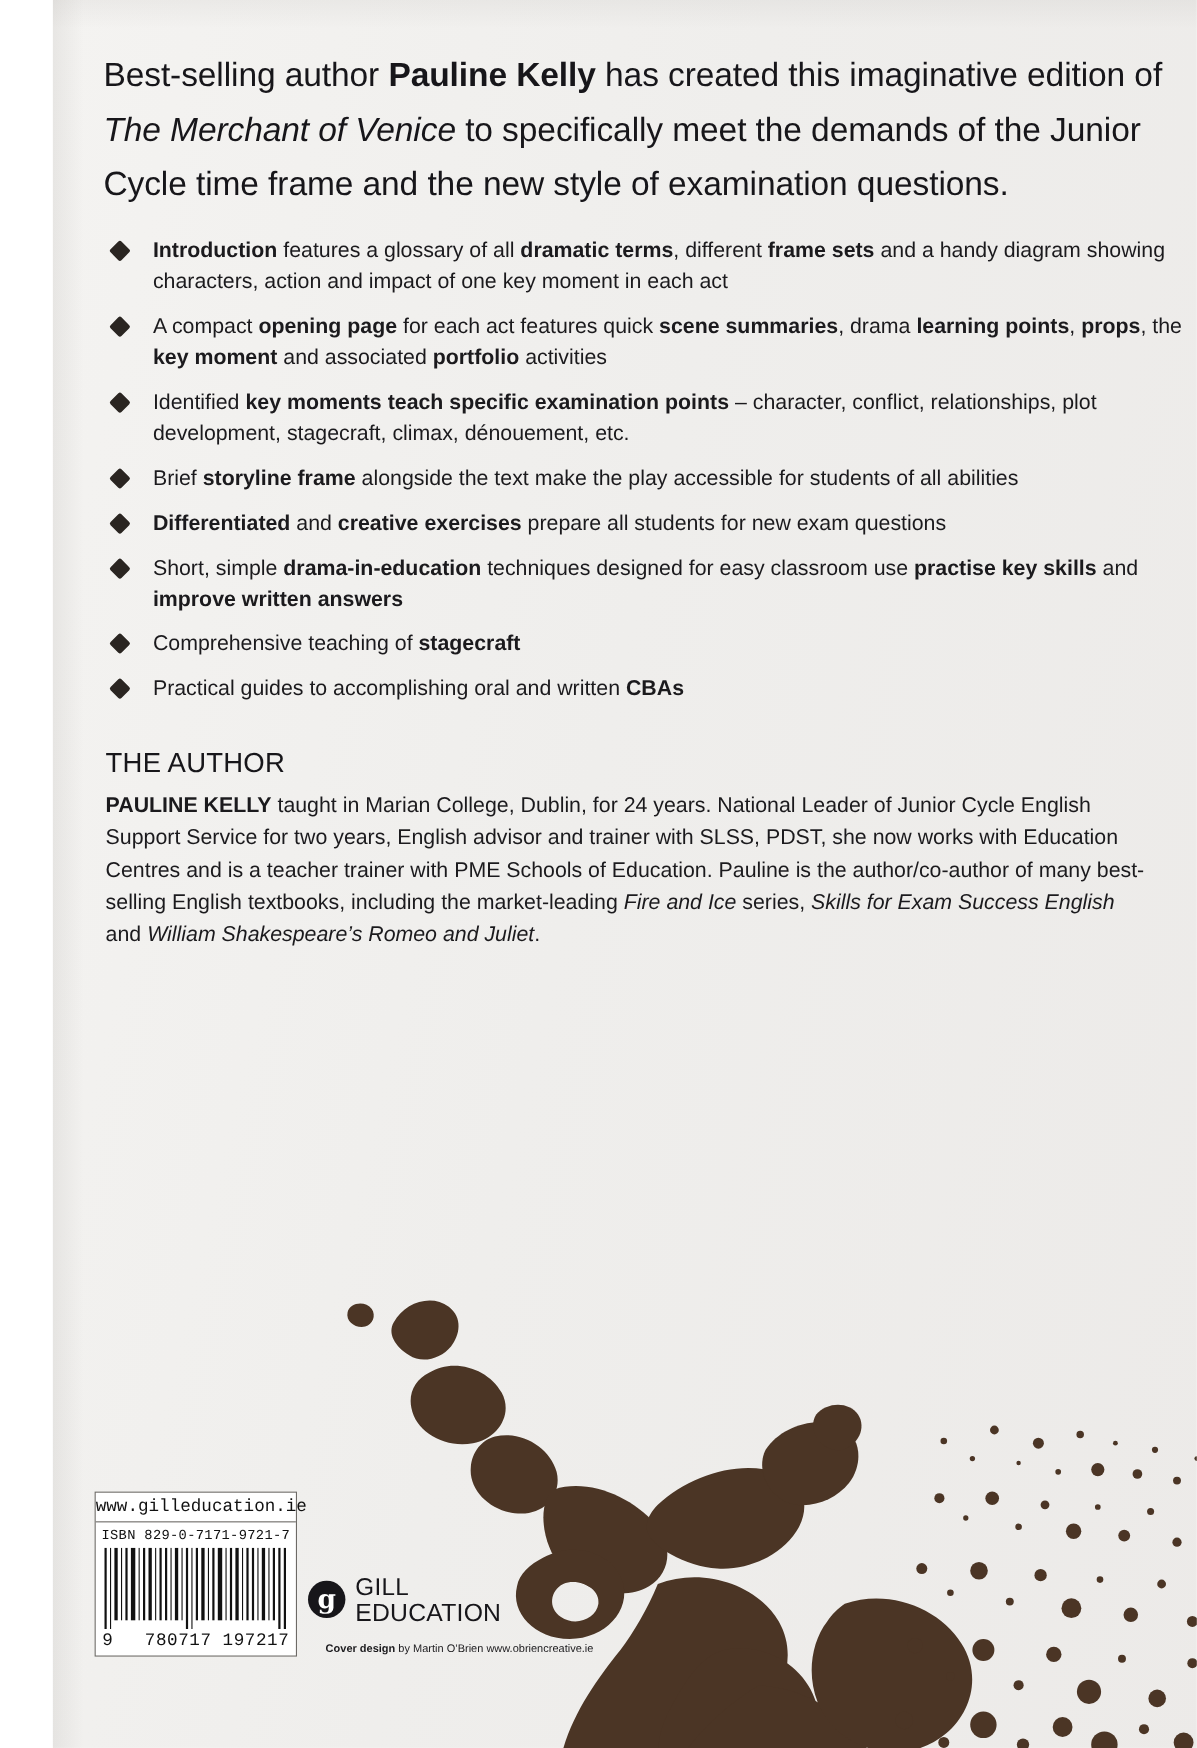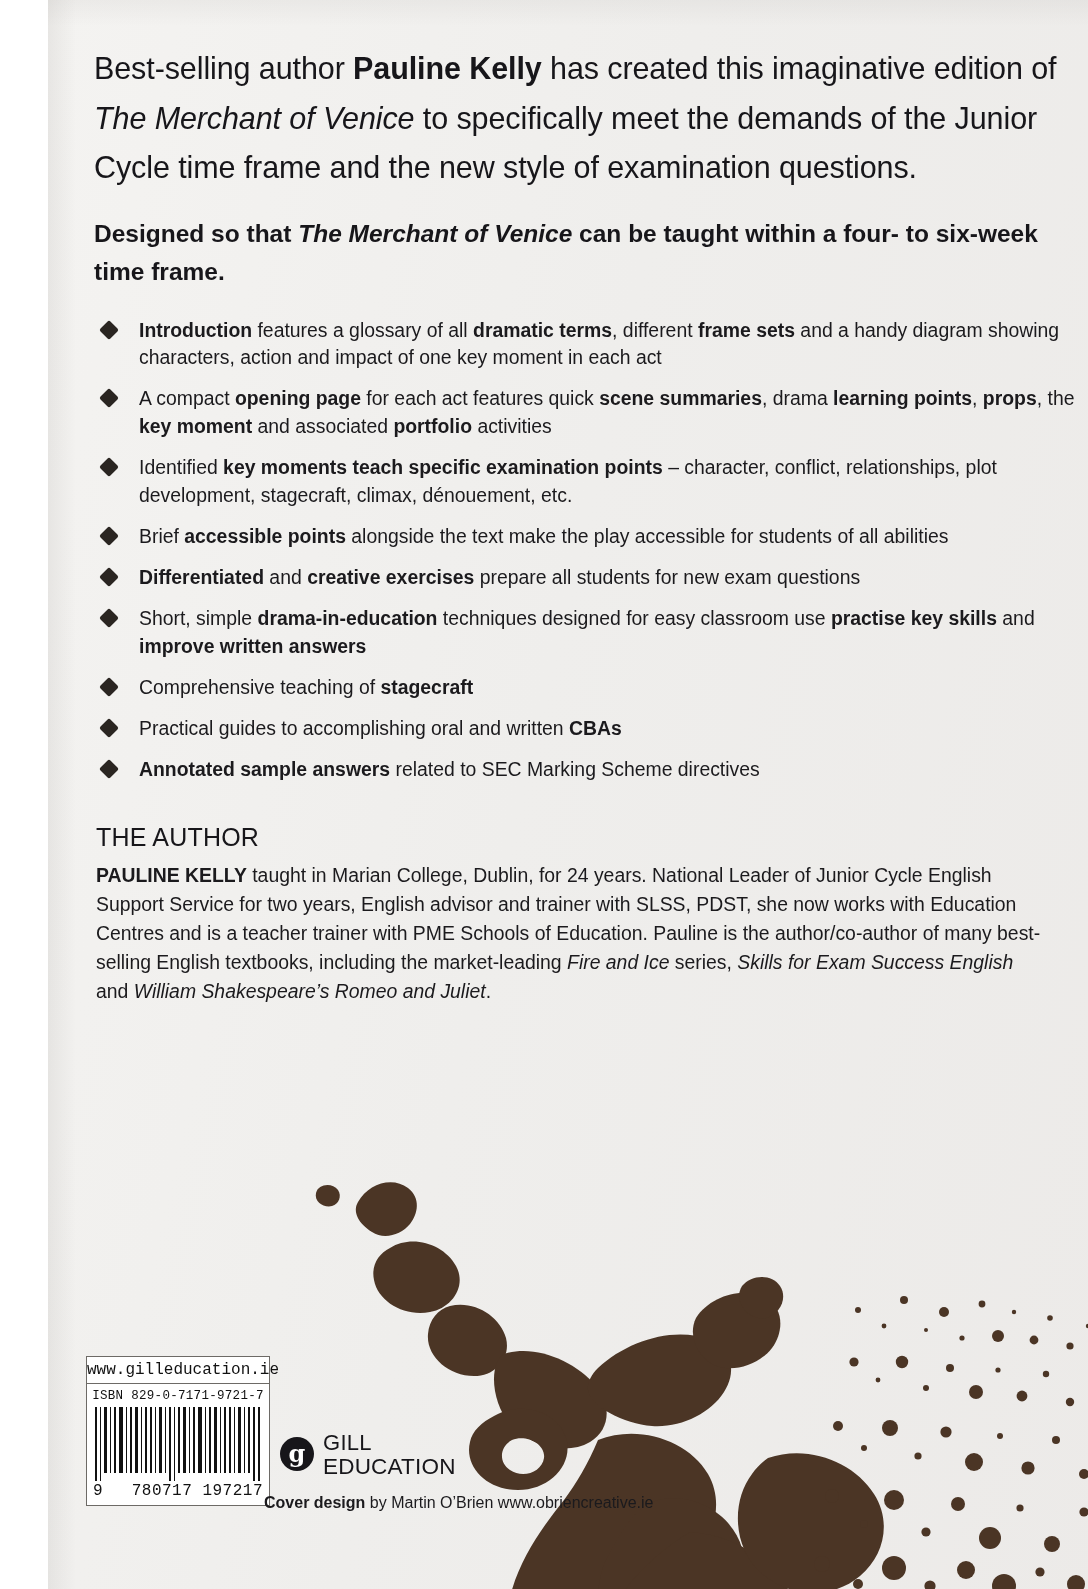--- a/index.html
+++ b/index.html
@@ -189,23 +189,23 @@
   }
   .gill-bottom {
     font-size: 22.5px;
     font-weight: 400;
     letter-spacing: 0.2px;
     color: #17161a;
     margin-top: 2px;
   }
   .credit {
     position: absolute;
-    left: 216px;
+    left: 248px;
     top: 1494px;
-    font-size: 16px;
+    font-size: 10px;
     color: #1b1a1d;
     z-index: 4;
   }
   .credit b { font-weight: 700; }
 </style>
 </head>
 <body>
 
 <div id="page">
 
@@ -288,58 +288,53 @@
       <circle cx="742" cy="432" r="4.6"></circle>
         <circle cx="778" cy="444" r="9"></circle>
       <circle cx="814" cy="434" r="6"></circle>
     </g>
   </svg>
 
   <div class="content">
 
     <p class="headline">Best-selling author <b>Pauline Kelly</b> has created this imaginative edition of <i>The Merchant of Venice</i> to specifically meet the demands of the Junior Cycle time frame and the new style of examination questions.</p>
 
-    <p class="subhead">Designed so that <i>The Merchant of Venice</i> can be taught within a four- to six-week time frame.</p>
 
     <ul class="features">
       <li>
         <span class="bullet"></span>
         <span><b>Introduction</b> features a glossary of all <b>dramatic terms</b>, different <b>frame sets</b> and a handy diagram showing characters, action and impact of one key moment in each act</span>
       </li>
       <li>
         <span class="bullet"></span>
         <span>A compact <b>opening page</b> for each act features quick <b>scene summaries</b>, drama <b>learning points</b>, <b>props</b>, the <b>key moment</b> and associated <b>portfolio</b> activities</span>
       </li>
       <li>
         <span class="bullet"></span>
         <span>Identified <b>key moments teach specific examination points</b> – character, conflict, relationships, plot development, stagecraft, climax, dénouement, etc.</span>
       </li>
       <li>
         <span class="bullet"></span>
-        <span>Brief <b>accessible points</b> alongside the text make the play accessible for students of all abilities</span>
+        <span>Brief <b>storyline frame</b> alongside the text make the play accessible for students of all abilities</span>
       </li>
       <li>
         <span class="bullet"></span>
         <span><b>Differentiated</b> and <b>creative exercises</b> prepare all students for new exam questions</span>
       </li>
       <li>
         <span class="bullet"></span>
         <span>Short, simple <b>drama-in-education</b> techniques designed for easy classroom use <b>practise key skills</b> and <b>improve written answers</b></span>
       </li>
       <li>
         <span class="bullet"></span>
         <span>Comprehensive teaching of <b>stagecraft</b></span>
       </li>
       <li>
         <span class="bullet"></span>
         <span>Practical guides to accomplishing oral and written <b>CBAs</b></span>
-      </li>
-      <li>
-        <span class="bullet"></span>
-        <span><b>Annotated sample answers</b> related to SEC Marking Scheme directives</span>
       </li>
     </ul>
 
     <h2 class="author-title">THE AUTHOR</h2>
     <p class="author-body"><b>PAULINE KELLY</b> taught in Marian College, Dublin, for 24 years. National Leader of Junior Cycle English Support Service for two years, English advisor and trainer with SLSS, PDST, she now works with Education Centres and is a teacher trainer with PME Schools of Education. Pauline is the author/co-author of many best-selling English textbooks, including the market-leading <i>Fire and Ice</i> series, <i>Skills for Exam Success English</i> and <i>William Shakespeare’s Romeo and Juliet</i>.</p>
   </div>
 
   <div class="isbn-box">
     <div class="isbn-url">www.gilleducation.ie</div>
     <div class="isbn-num">ISBN 829-0-7171-9721-7</div>

